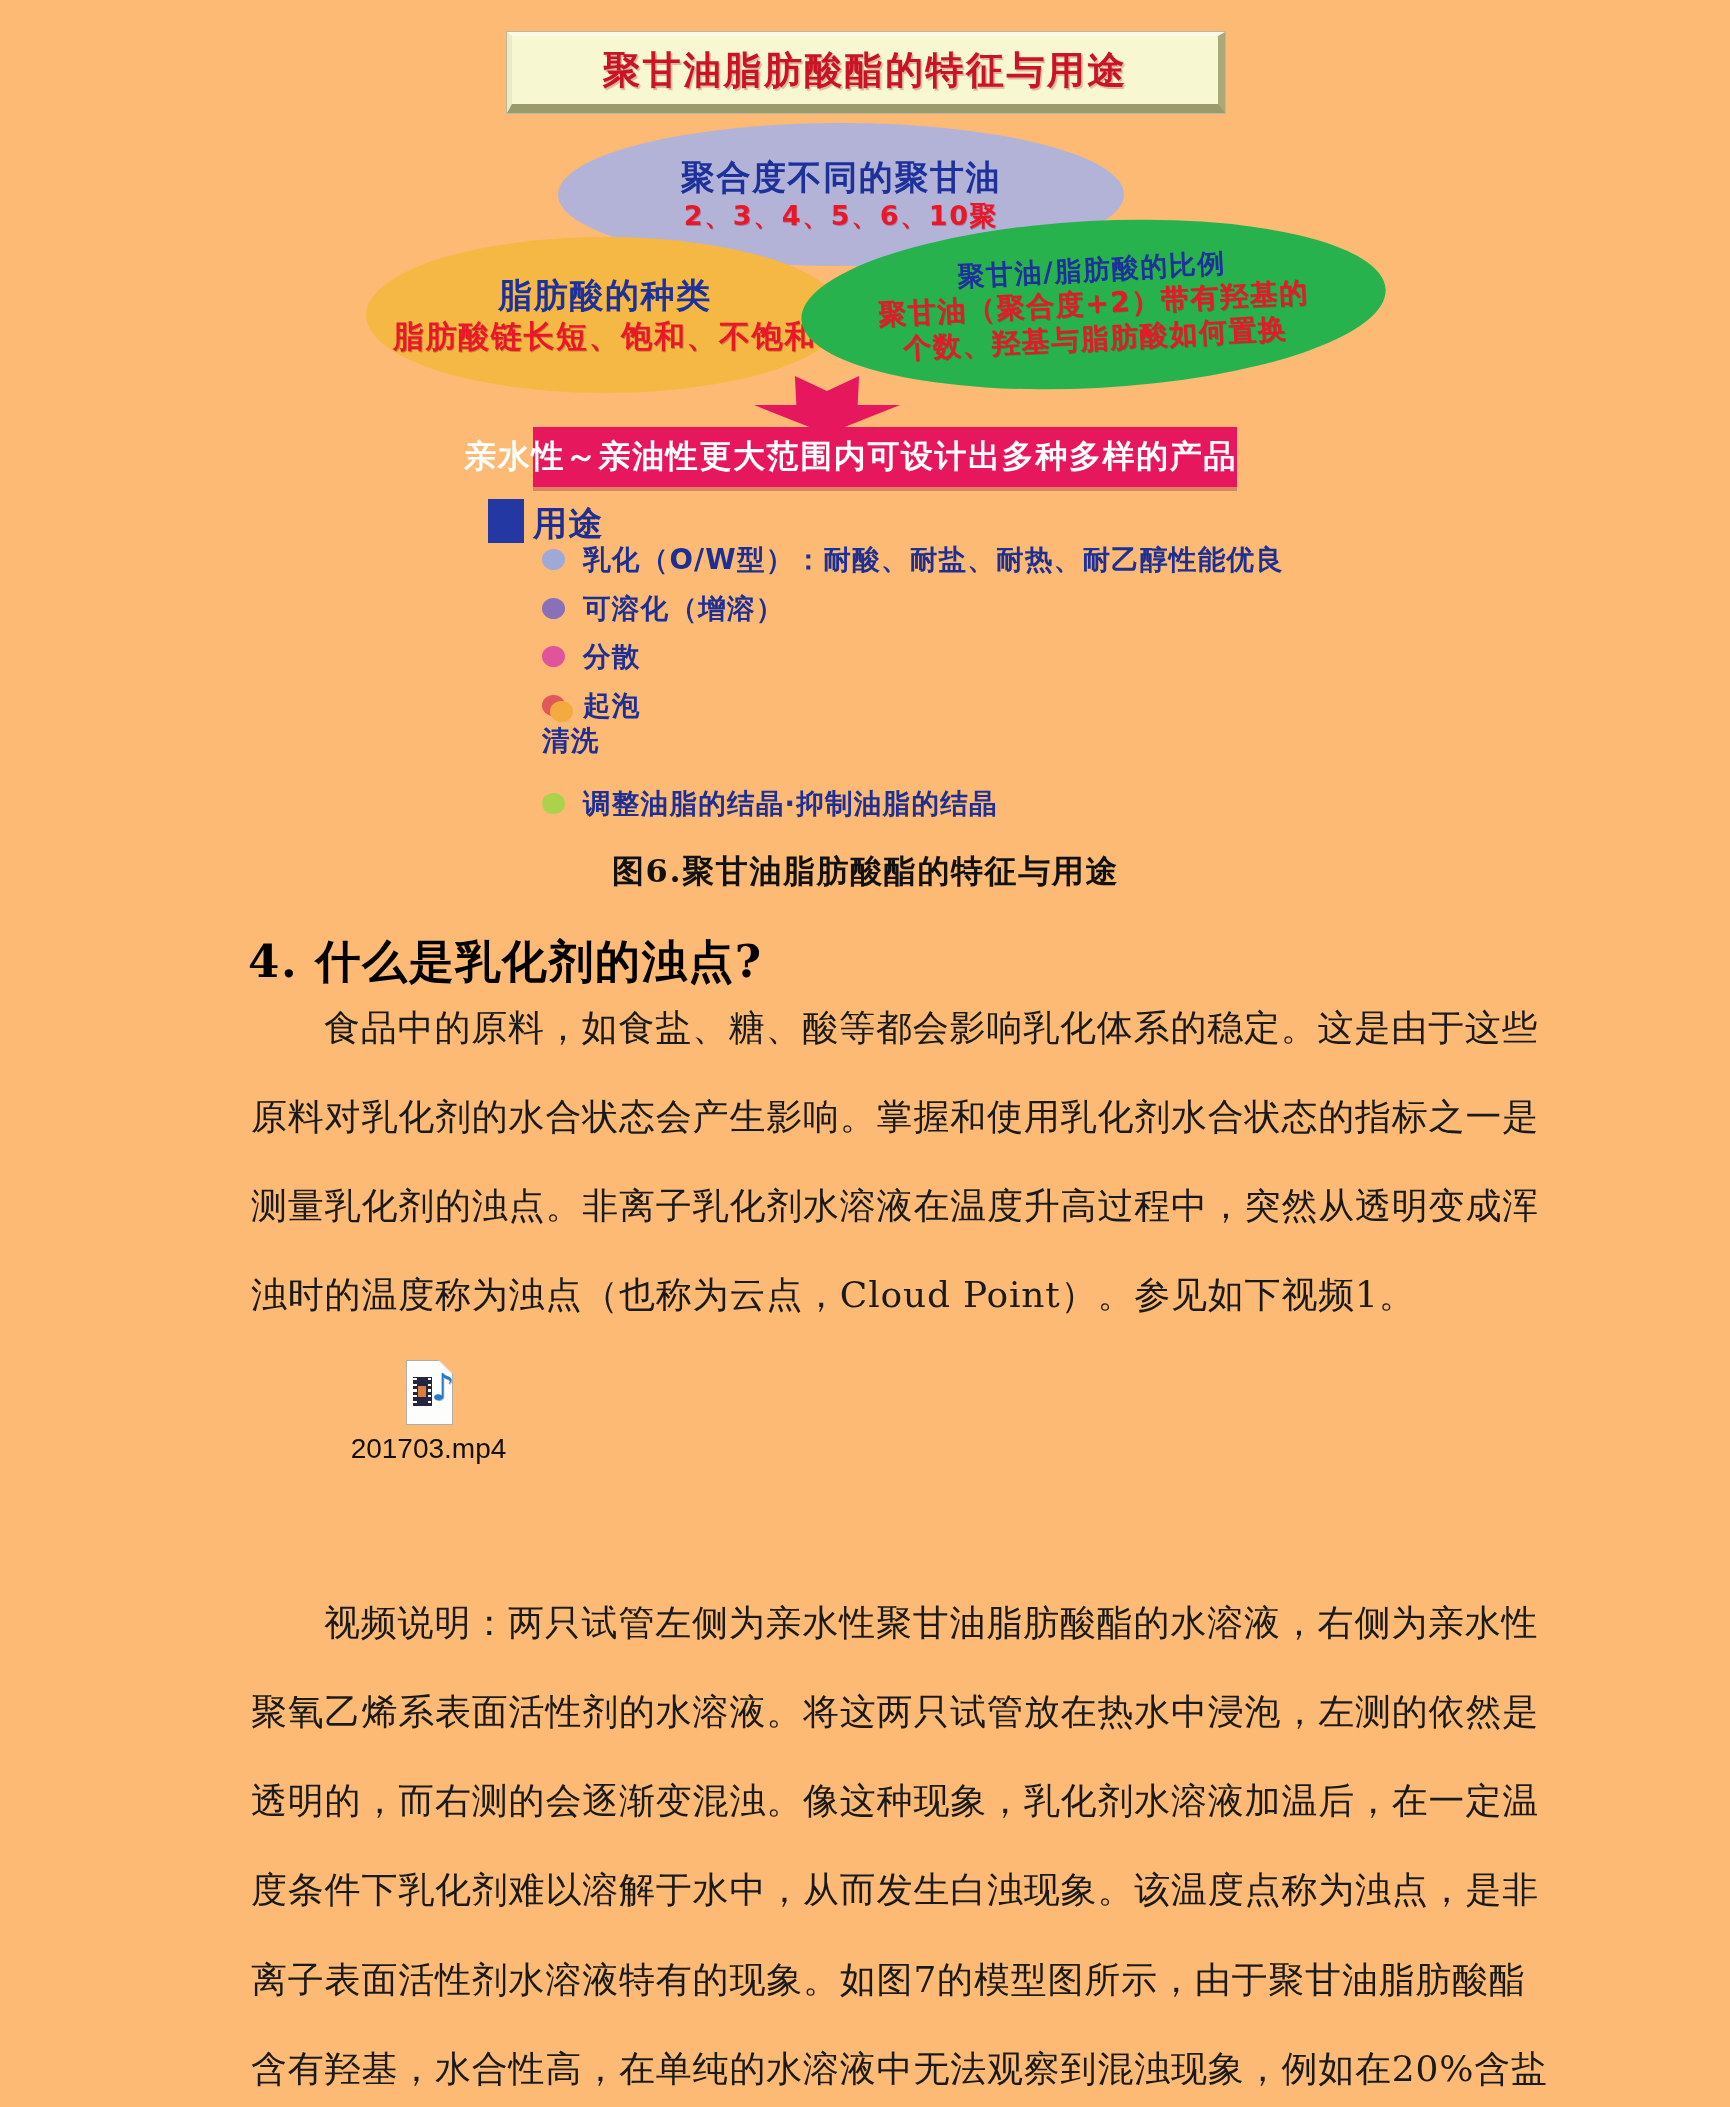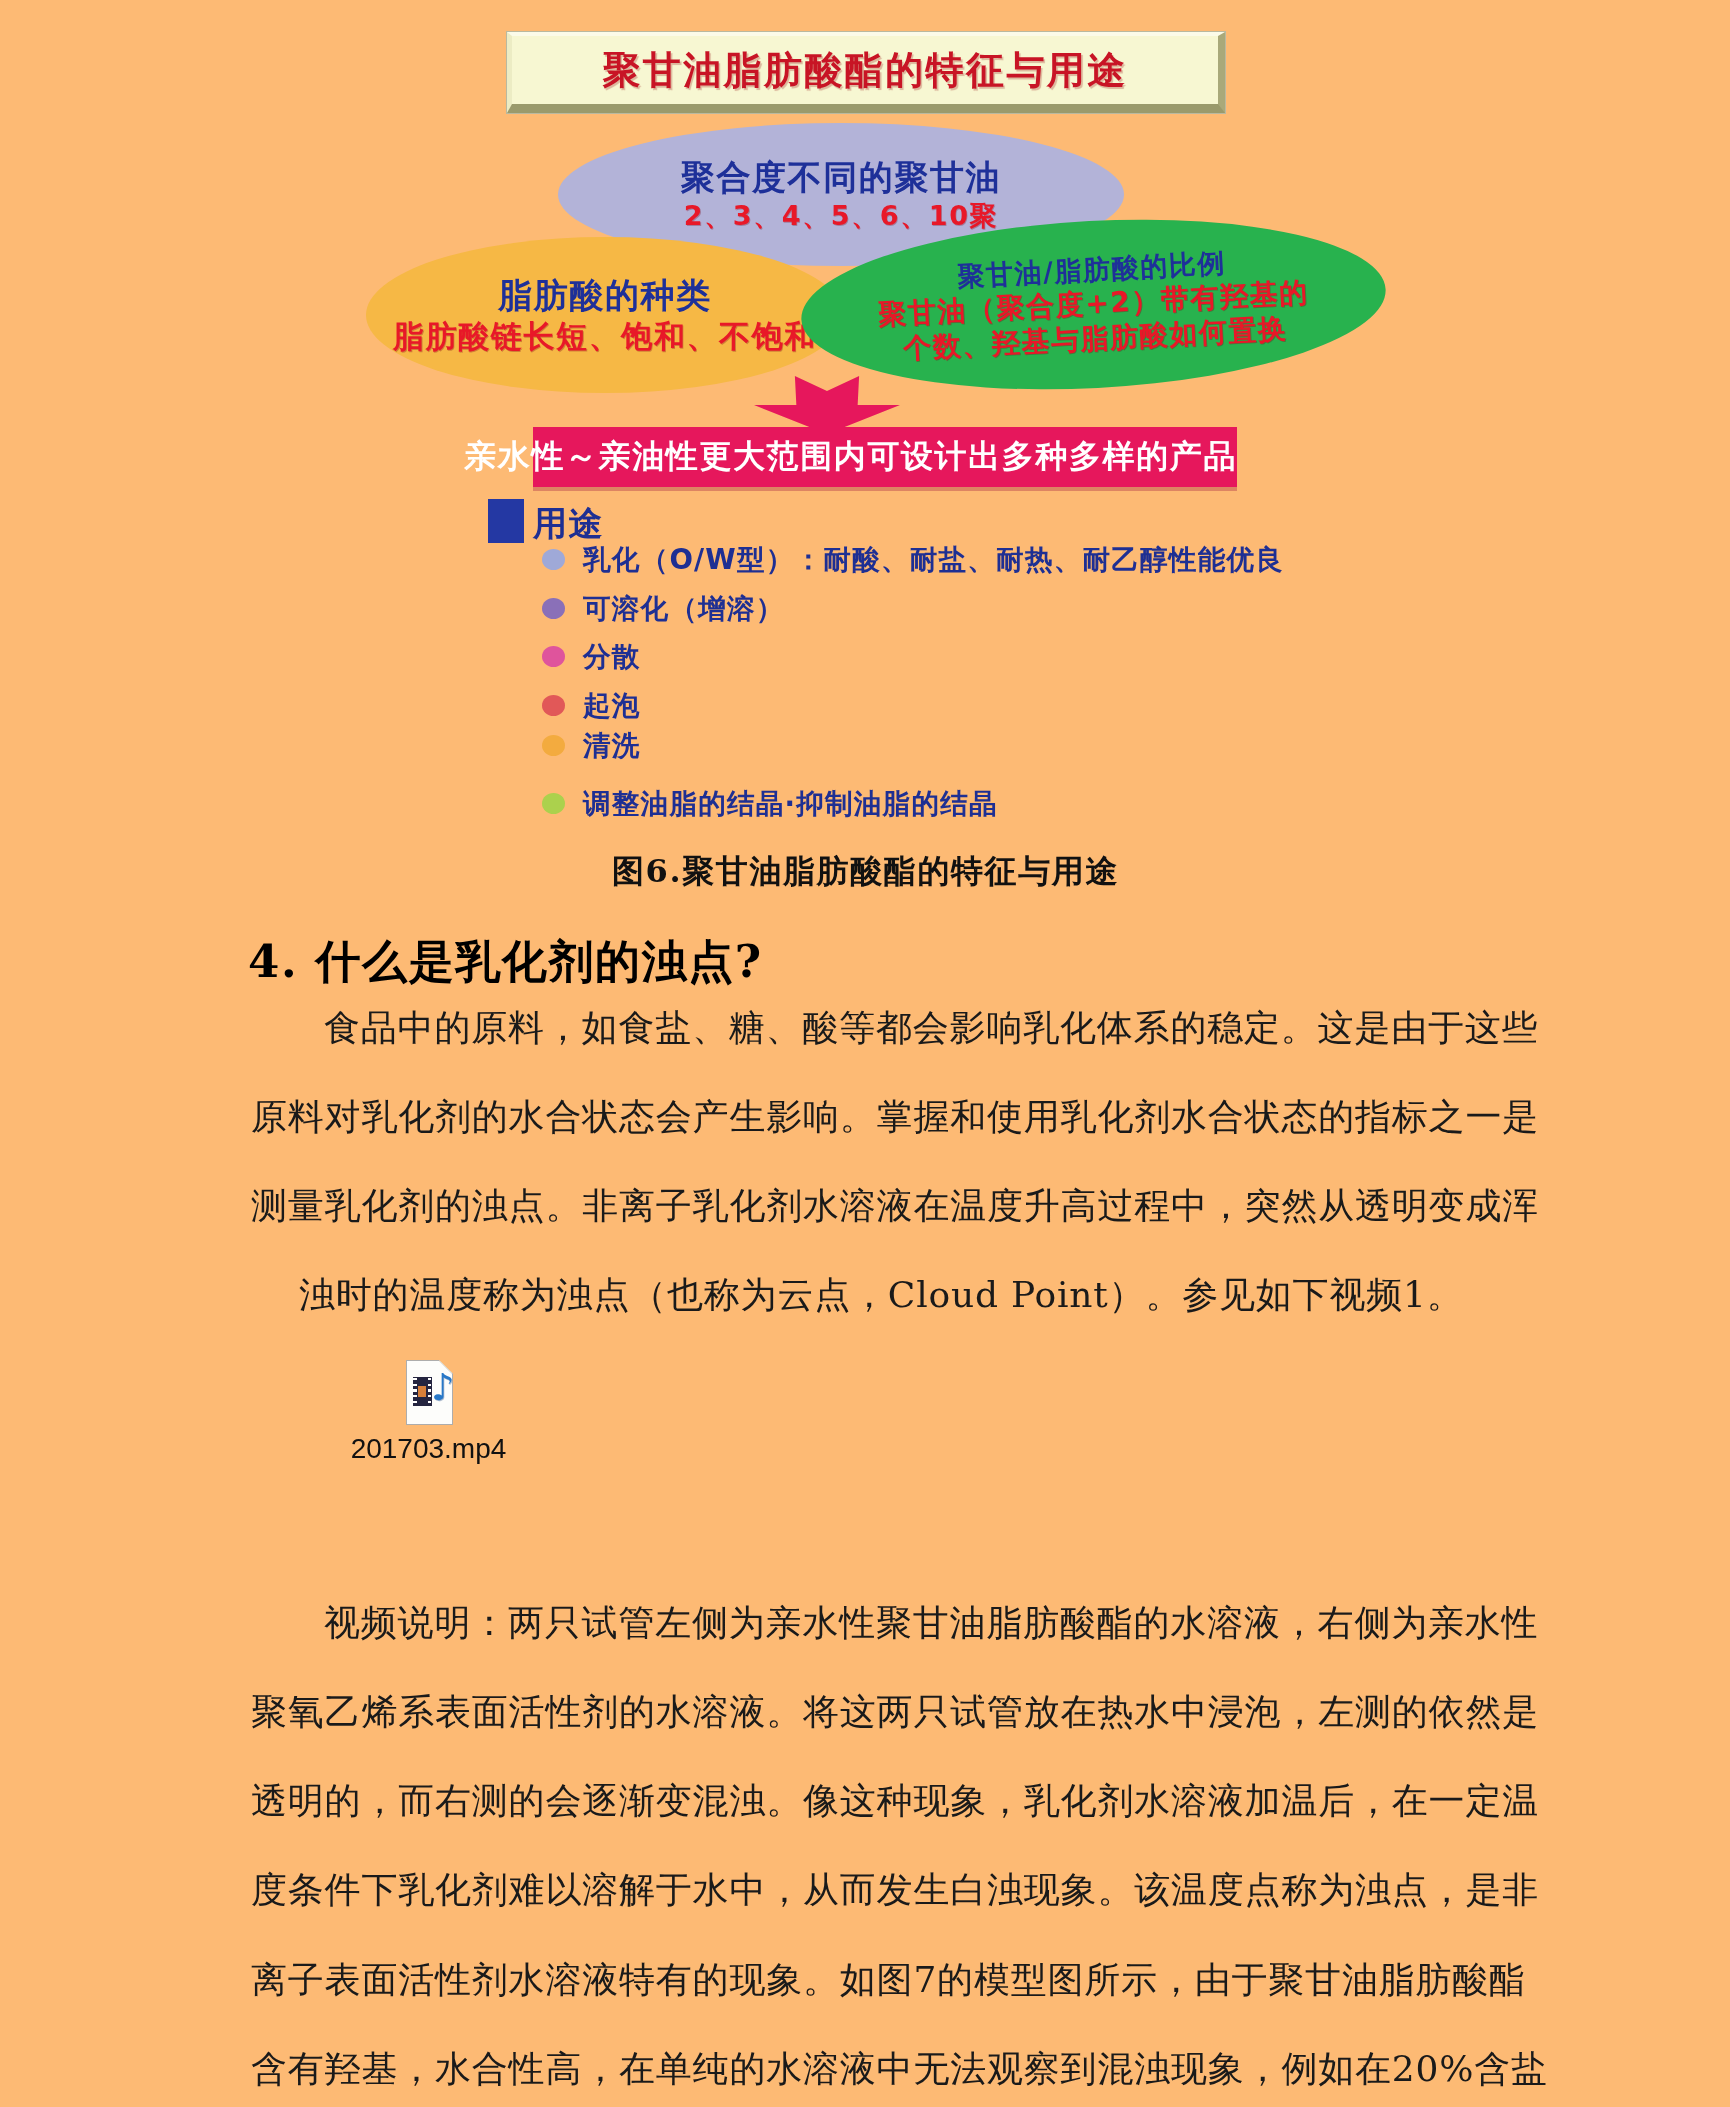--- a/index.html
+++ b/index.html
@@ -65,21 +65,21 @@
   .sec-heading{
     position:absolute;left:248px;top:932px;
     font-family:"DejaVu Serif",serif;font-size:45px;font-weight:bold;color:#000;letter-spacing:1.6px;
   }
   .bodyline{
     position:absolute;left:251px;width:1266px;height:45px;
     font-family:"DejaVu Serif",serif;font-size:36px;color:#1a1a1a;
     text-align:justify;text-align-last:justify;white-space:nowrap;letter-spacing:0.8px;
   }
   .bodyline.indent{text-indent:73px;}
-  .bodyline.noend{text-align-last:left;margin-left:48px;}
+  .bodyline.noend{text-align-last:left;}
 
   
   .attachment{position:absolute;left:331px;top:1360px;width:195px;cursor:pointer;}
   .file-icon{
     position:relative;left:75px;width:47px;height:65px;background:#fdfdfb;
     border:1.6px solid #adadad;box-sizing:border-box;
     clip-path:polygon(0 0,70% 0,100% 21%,100% 100%,0 100%);
     box-shadow:1.6px 1.6px 1.6px rgba(0,0,0,.18);
   }
   .file-fold{
@@ -148,21 +148,21 @@
           <span class="use-label">可溶化（增溶）</span>
         </div>
         <div class="use-row" style="top: 637px;">
           <span class="use-dot" style="background: rgb(223, 84, 156);"></span>
           <span class="use-label">分散</span>
         </div>
         <div class="use-row" style="top: 686px;">
           <span class="use-dot" style="background: rgb(225, 88, 88);"></span>
           <span class="use-label">起泡</span>
         </div>
-        <div class="use-row" style="top: 726px;">
+        <div class="use-row" style="top: 701px; flex-direction: column;">
           <span class="use-dot" style="background: rgb(243, 171, 63);"></span>
           <span class="use-label">清洗</span>
         </div>
         <div class="use-row" style="top: 784px;">
           <span class="use-dot" style="background: rgb(171, 209, 77);"></span>
           <span class="use-label">调整油脂的结晶·抑制油脂的结晶</span>
         </div>
       </div>
 
     <div class="fig-caption">图6.聚甘油脂肪酸酯的特征与用途</div>

